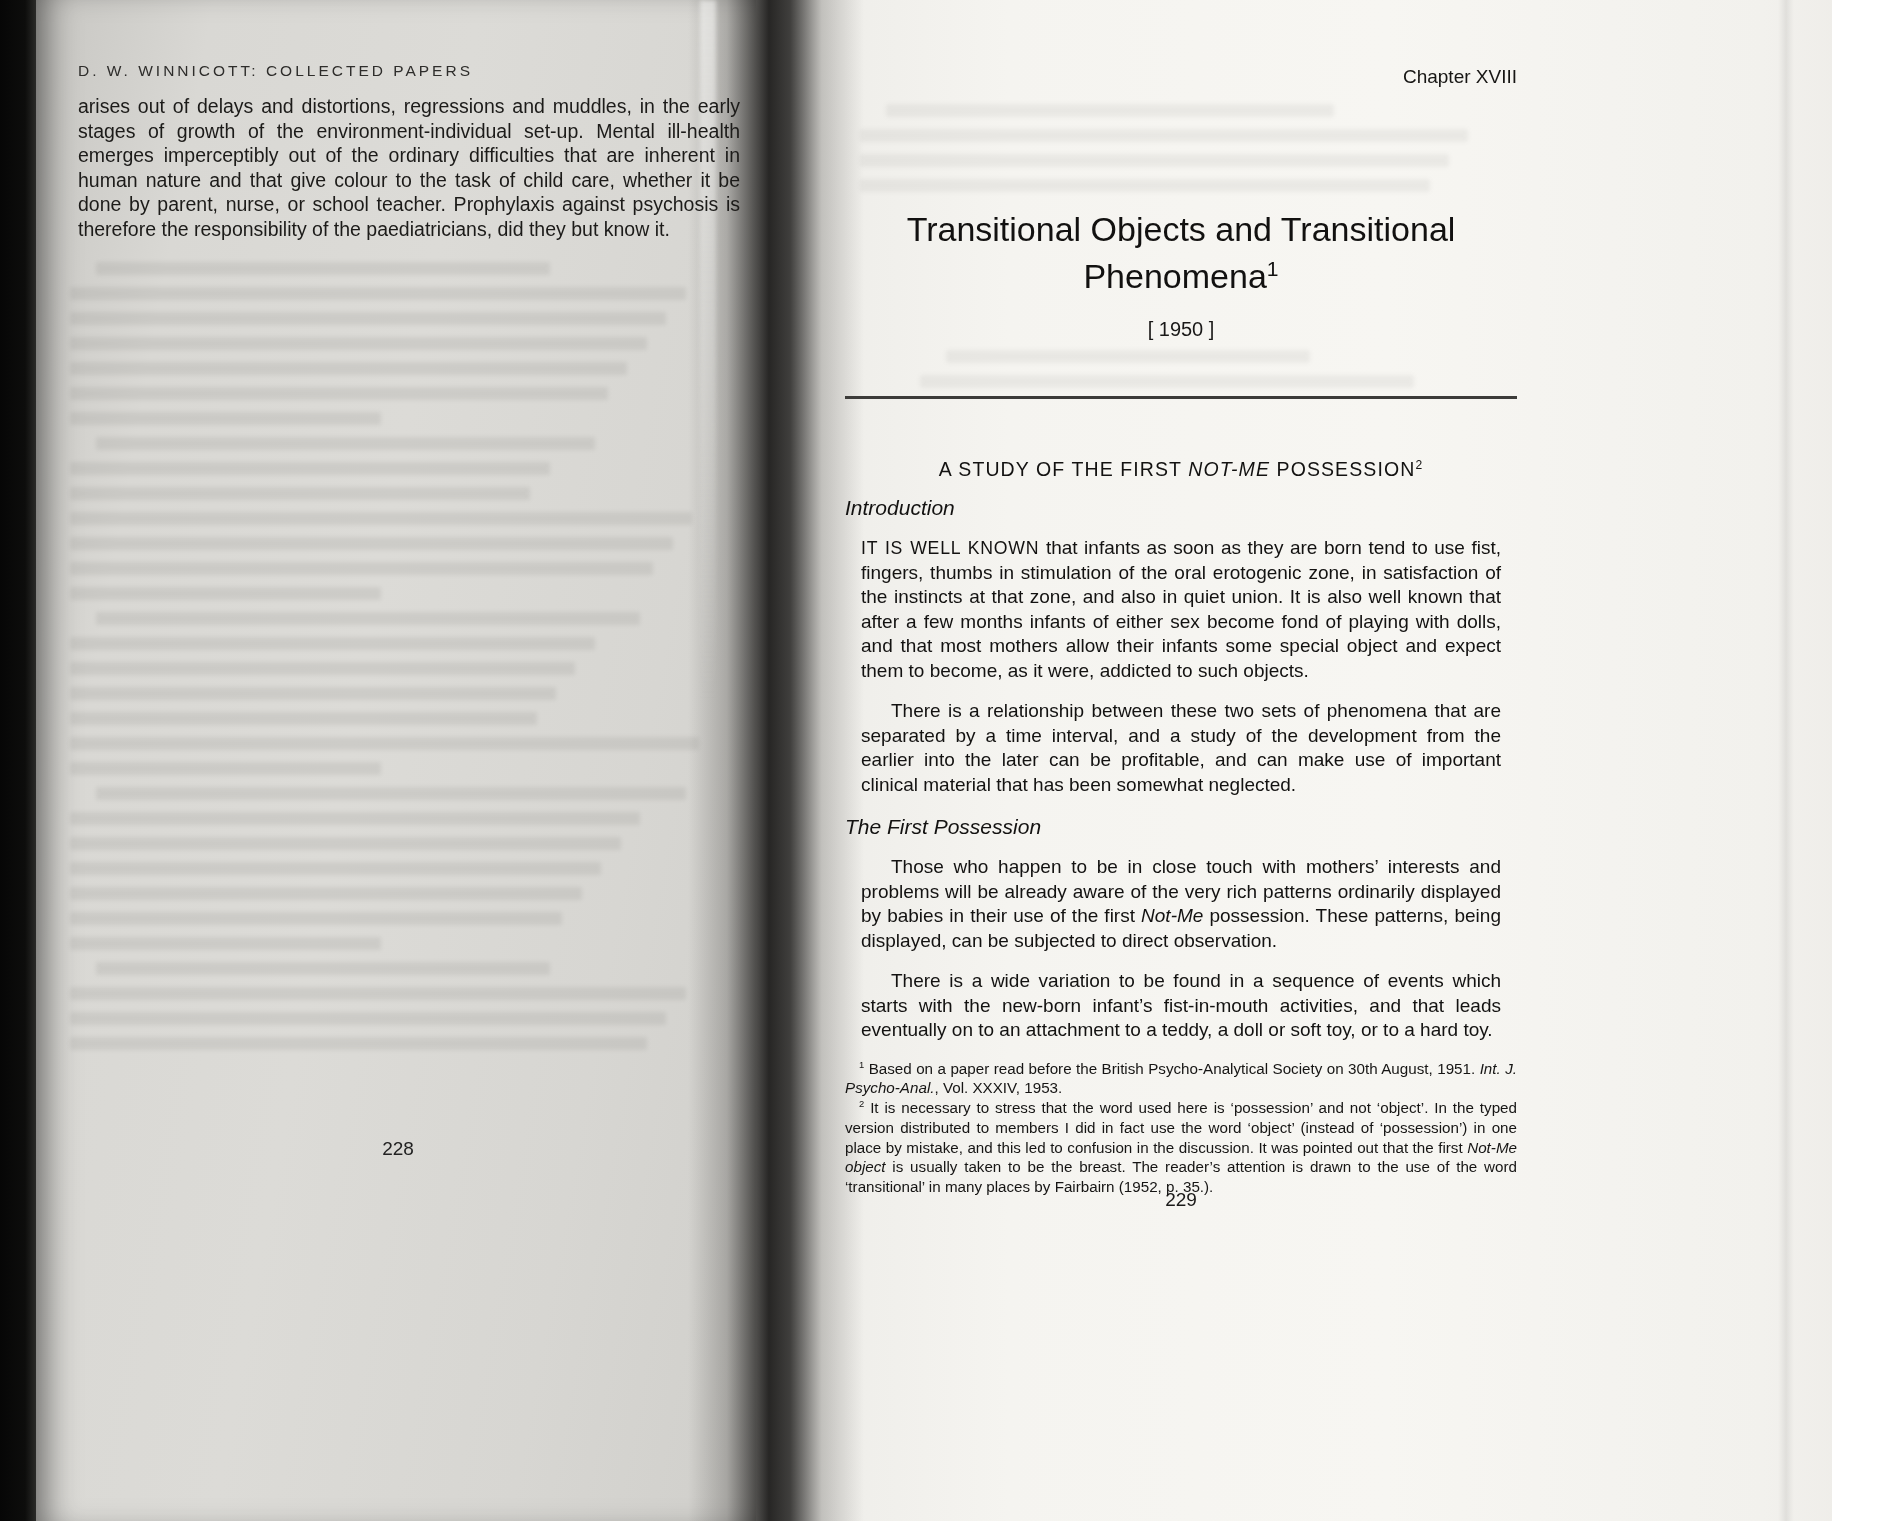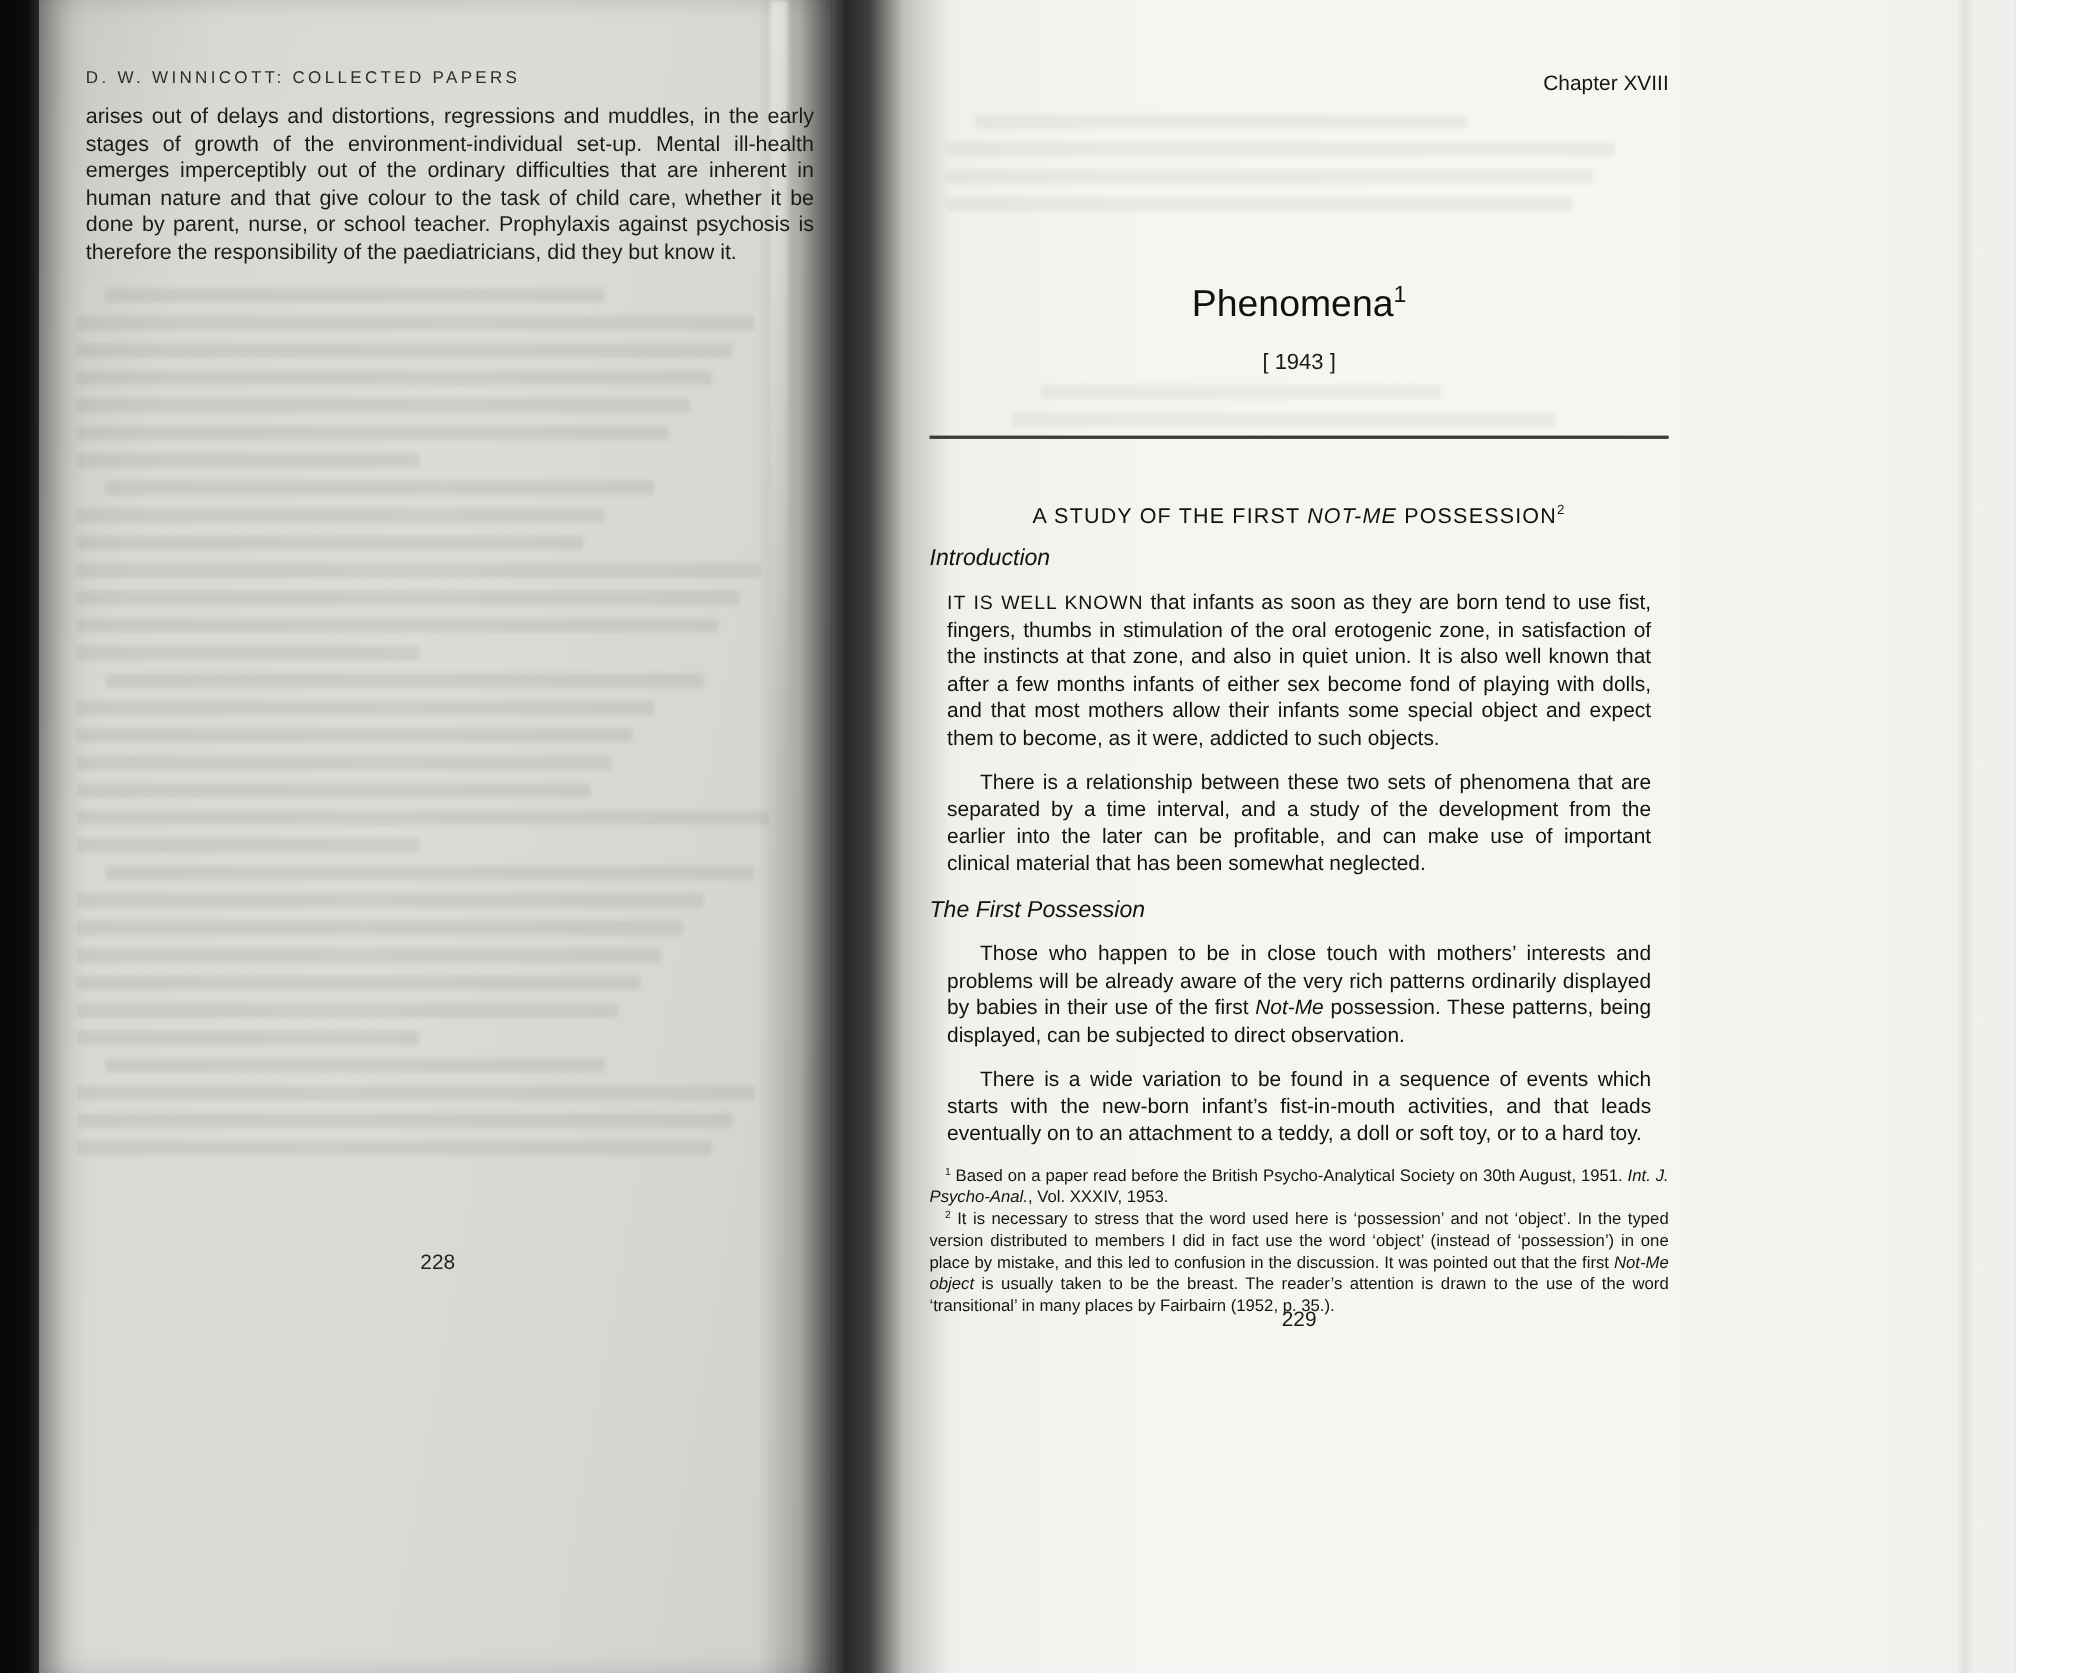--- a/index.html
+++ b/index.html
@@ -167,24 +167,24 @@
     <div class="rp-chapter">Chapter XVIII</div>
 
     <div class="ghost ghost-faint" style="left:860px; top:104px; width:640px;">
         <div class="ghost-line" style="width: 70%; margin-left: 26px;"></div>
         <div class="ghost-line" style="width: 95%;"></div>
         <div class="ghost-line" style="width: 92%;"></div>
         <div class="ghost-line" style="width: 89%;"></div>
       </div>
 
     <div class="rp-title">
-      <br>
+      <span>Transitional Objects and Transitional</span><br>
       <span>Phenomena</span><sup>1</sup>
     </div>
-    <div class="rp-year">[ 1943 ]</div>
+    <div class="rp-year">[ 1950 ]</div>
 
     <div class="ghost ghost-faint" style="left:920px; top:350px; width:520px;">
         <div class="ghost-line" style="width: 70%; margin-left: 26px;"></div>
         <div class="ghost-line" style="width: 95%;"></div>
       </div>
 
     <div class="rp-rule"></div>
 
     <div class="rp-section">
       <span>A STUDY OF THE FIRST </span><span class="it">NOT-ME</span><span> POSSESSION</span><sup>2</sup>

